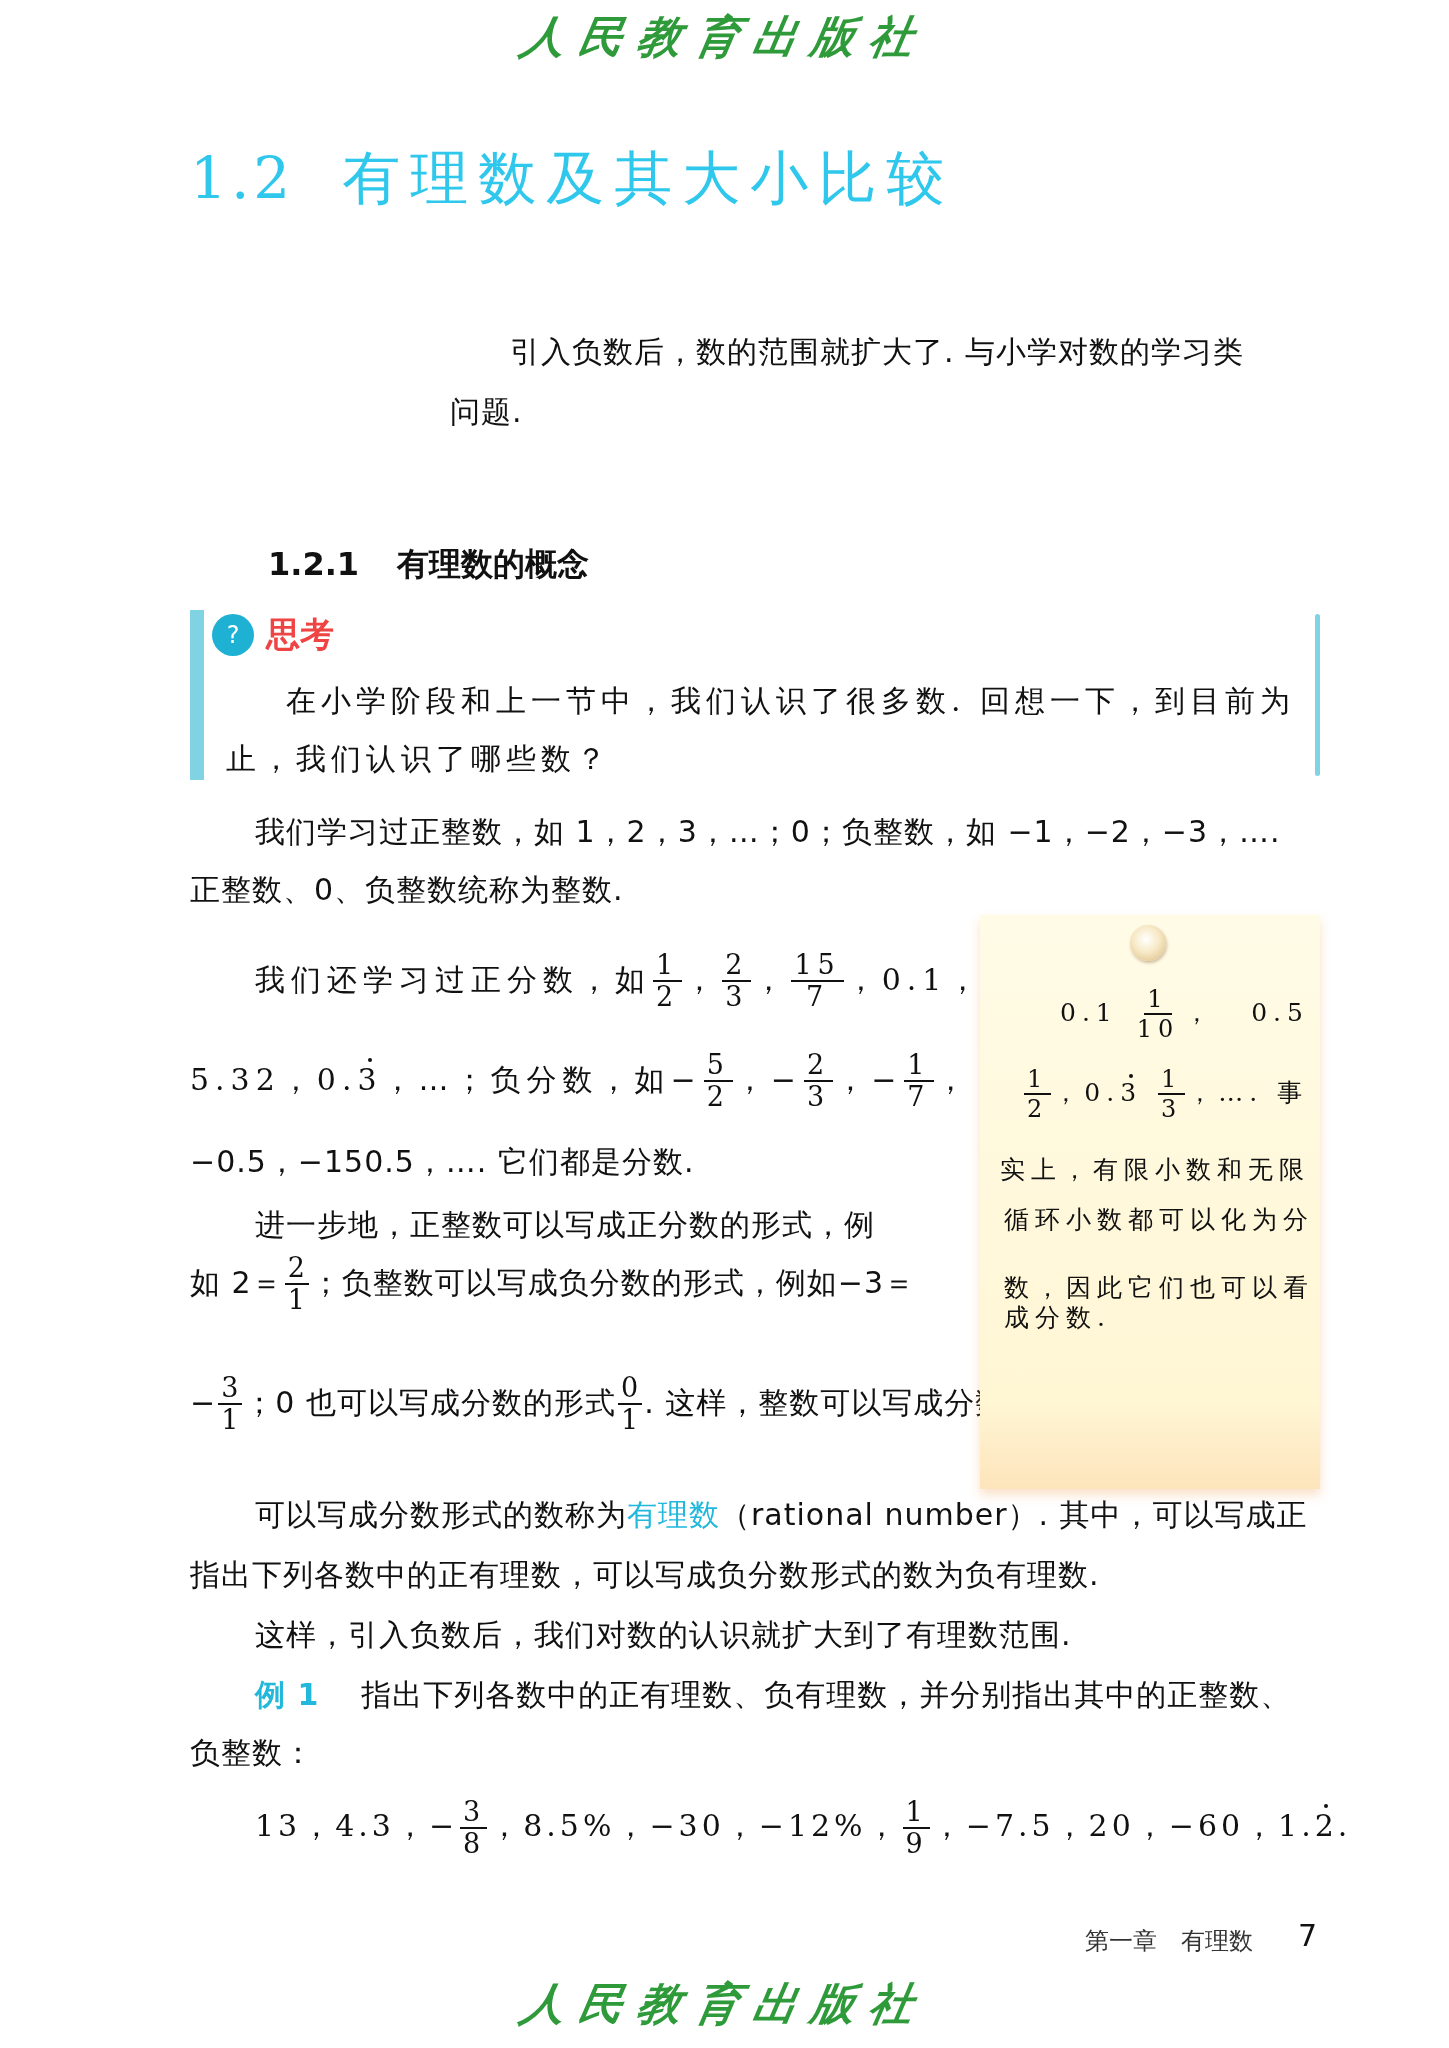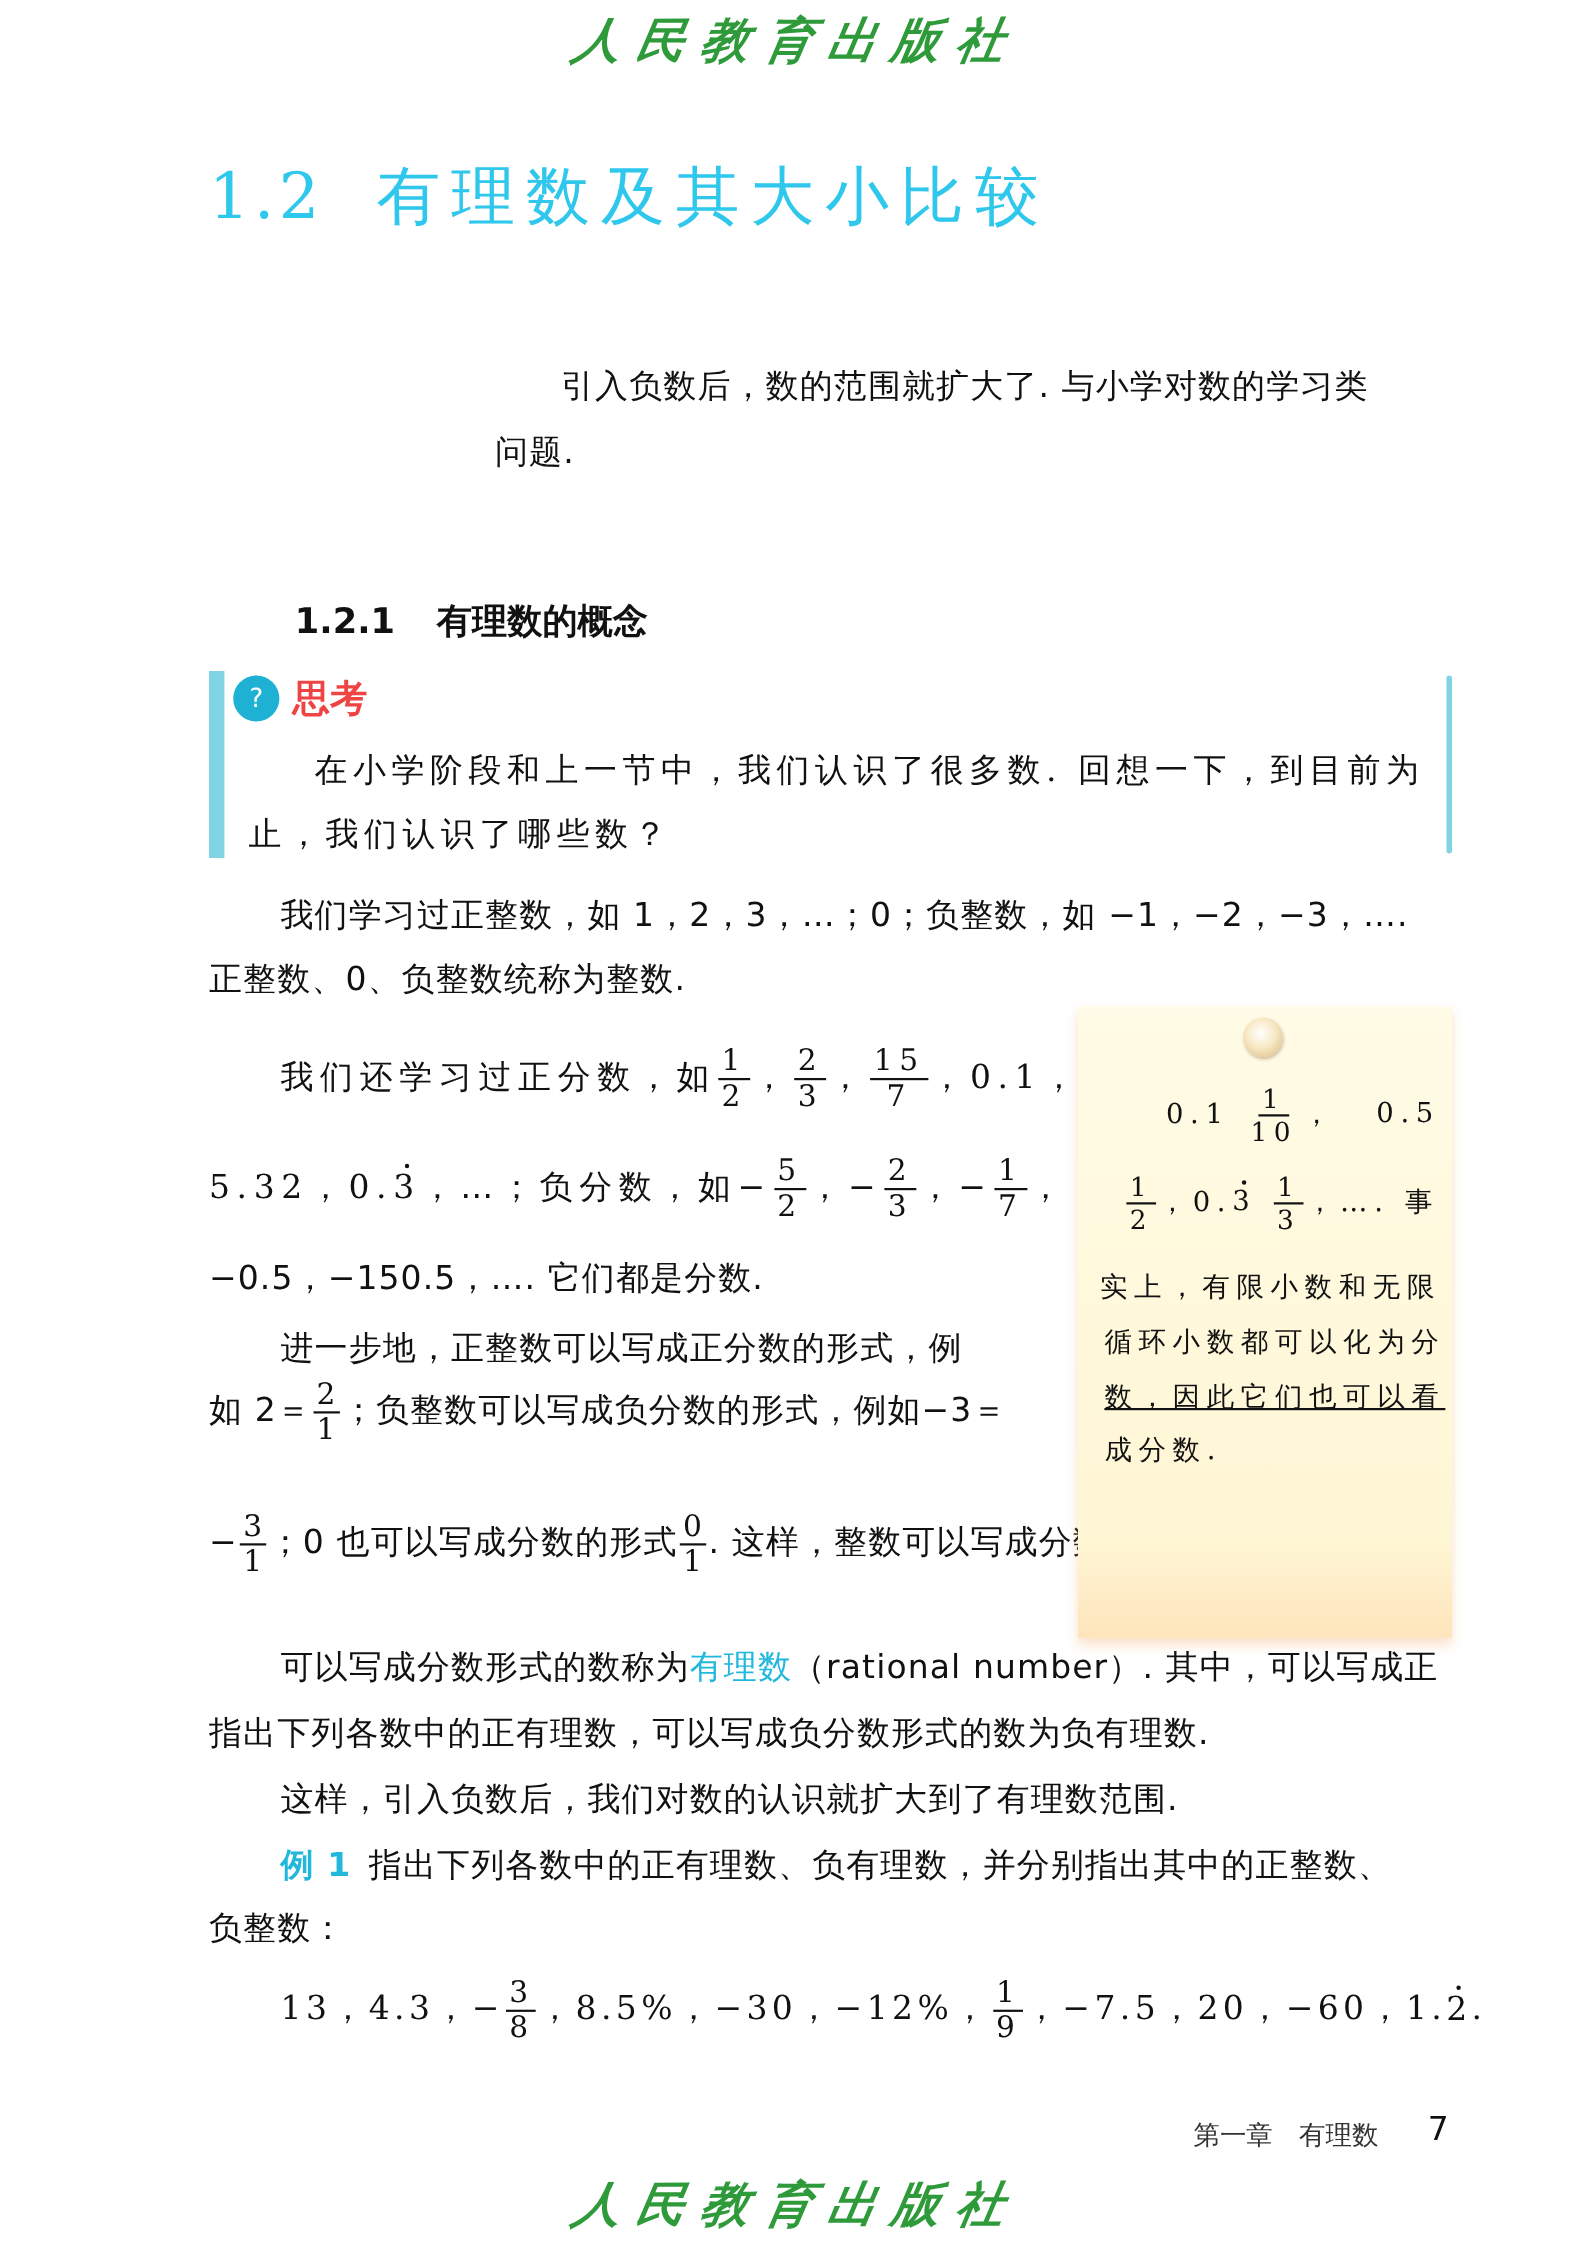--- a/index.html
+++ b/index.html
@@ -85,21 +85,21 @@
       position: absolute; left: 150px; top: 10px; width: 36px; height: 36px; border-radius: 50%;
       background: radial-gradient(circle at 45% 40%, #ffffff 0%, #f7e9c5 45%, #d9b680 100%);
       box-shadow: 1px 2px 3px rgba(120,80,40,0.35);
     }
     .note-line {
       position: absolute; white-space: nowrap; font-size: 25px; letter-spacing: 6px;
       font-family: "DejaVu Serif", serif;
     }
     .note .frac { font-size: 24px; line-height: 28px; }
     .highlight { color: #21b8dc; }
-    .example-label { color: #21b8dc; font-weight: bold; margin-right: 16px; }
+    .example-label { color: #21b8dc; font-weight: bold; margin-right: 42px; }
     .footer-text {
       left: 1085px; top: 1925px; font-size: 24px; color: #333;
       font-family: "DejaVu Sans", sans-serif;
     }
     .footer-text .chapter { margin-right: 24px; }
     .page-num {
       left: 1298px; top: 1918px; font-size: 30px; color: #111;
       font-family: "DejaVu Sans", sans-serif;
     }
   </style>
@@ -201,21 +201,21 @@
         <span class="n">1</span>
         <span class="d">2</span>
       </span><span>，0.</span><span class="dot-over">3</span>
     <span class="frac">
         <span class="n">1</span>
         <span class="d">3</span>
       </span><span>，…. 事</span>
   </div>
   <div class="note-line" style="left:20px; top:238px;">实上，有限小数和无限</div>
   <div class="note-line" style="left:24px; top:288px;">循环小数都可以化为分</div>
-  <div class="note-line" style="left:24px; top:338px;text-decoration:underline;">数，因此它们也可以看</div>
+  <div class="note-line" style="left:24px; top:356px;">数，因此它们也可以看</div>
   <div class="note-line" style="left:24px; top:386px;">成分数.</div>
 </div>
 
 <div class="abs body-text para" style="top:1495px;">
   <div class="line" style="left:65px; top:0;">
     <span>可以写成分数形式的数称为</span><span class="highlight">有理数</span><span>（rational number）. 其中，可以写成正</span>
   </div>
   <div class="line" style="left:0; top:60px;">指出下列各数中的正有理数，可以写成负分数形式的数为负有理数.</div>
   <div class="line" style="left:65px; top:120px;">这样，引入负数后，我们对数的认识就扩大到了有理数范围.</div>
 </div>

